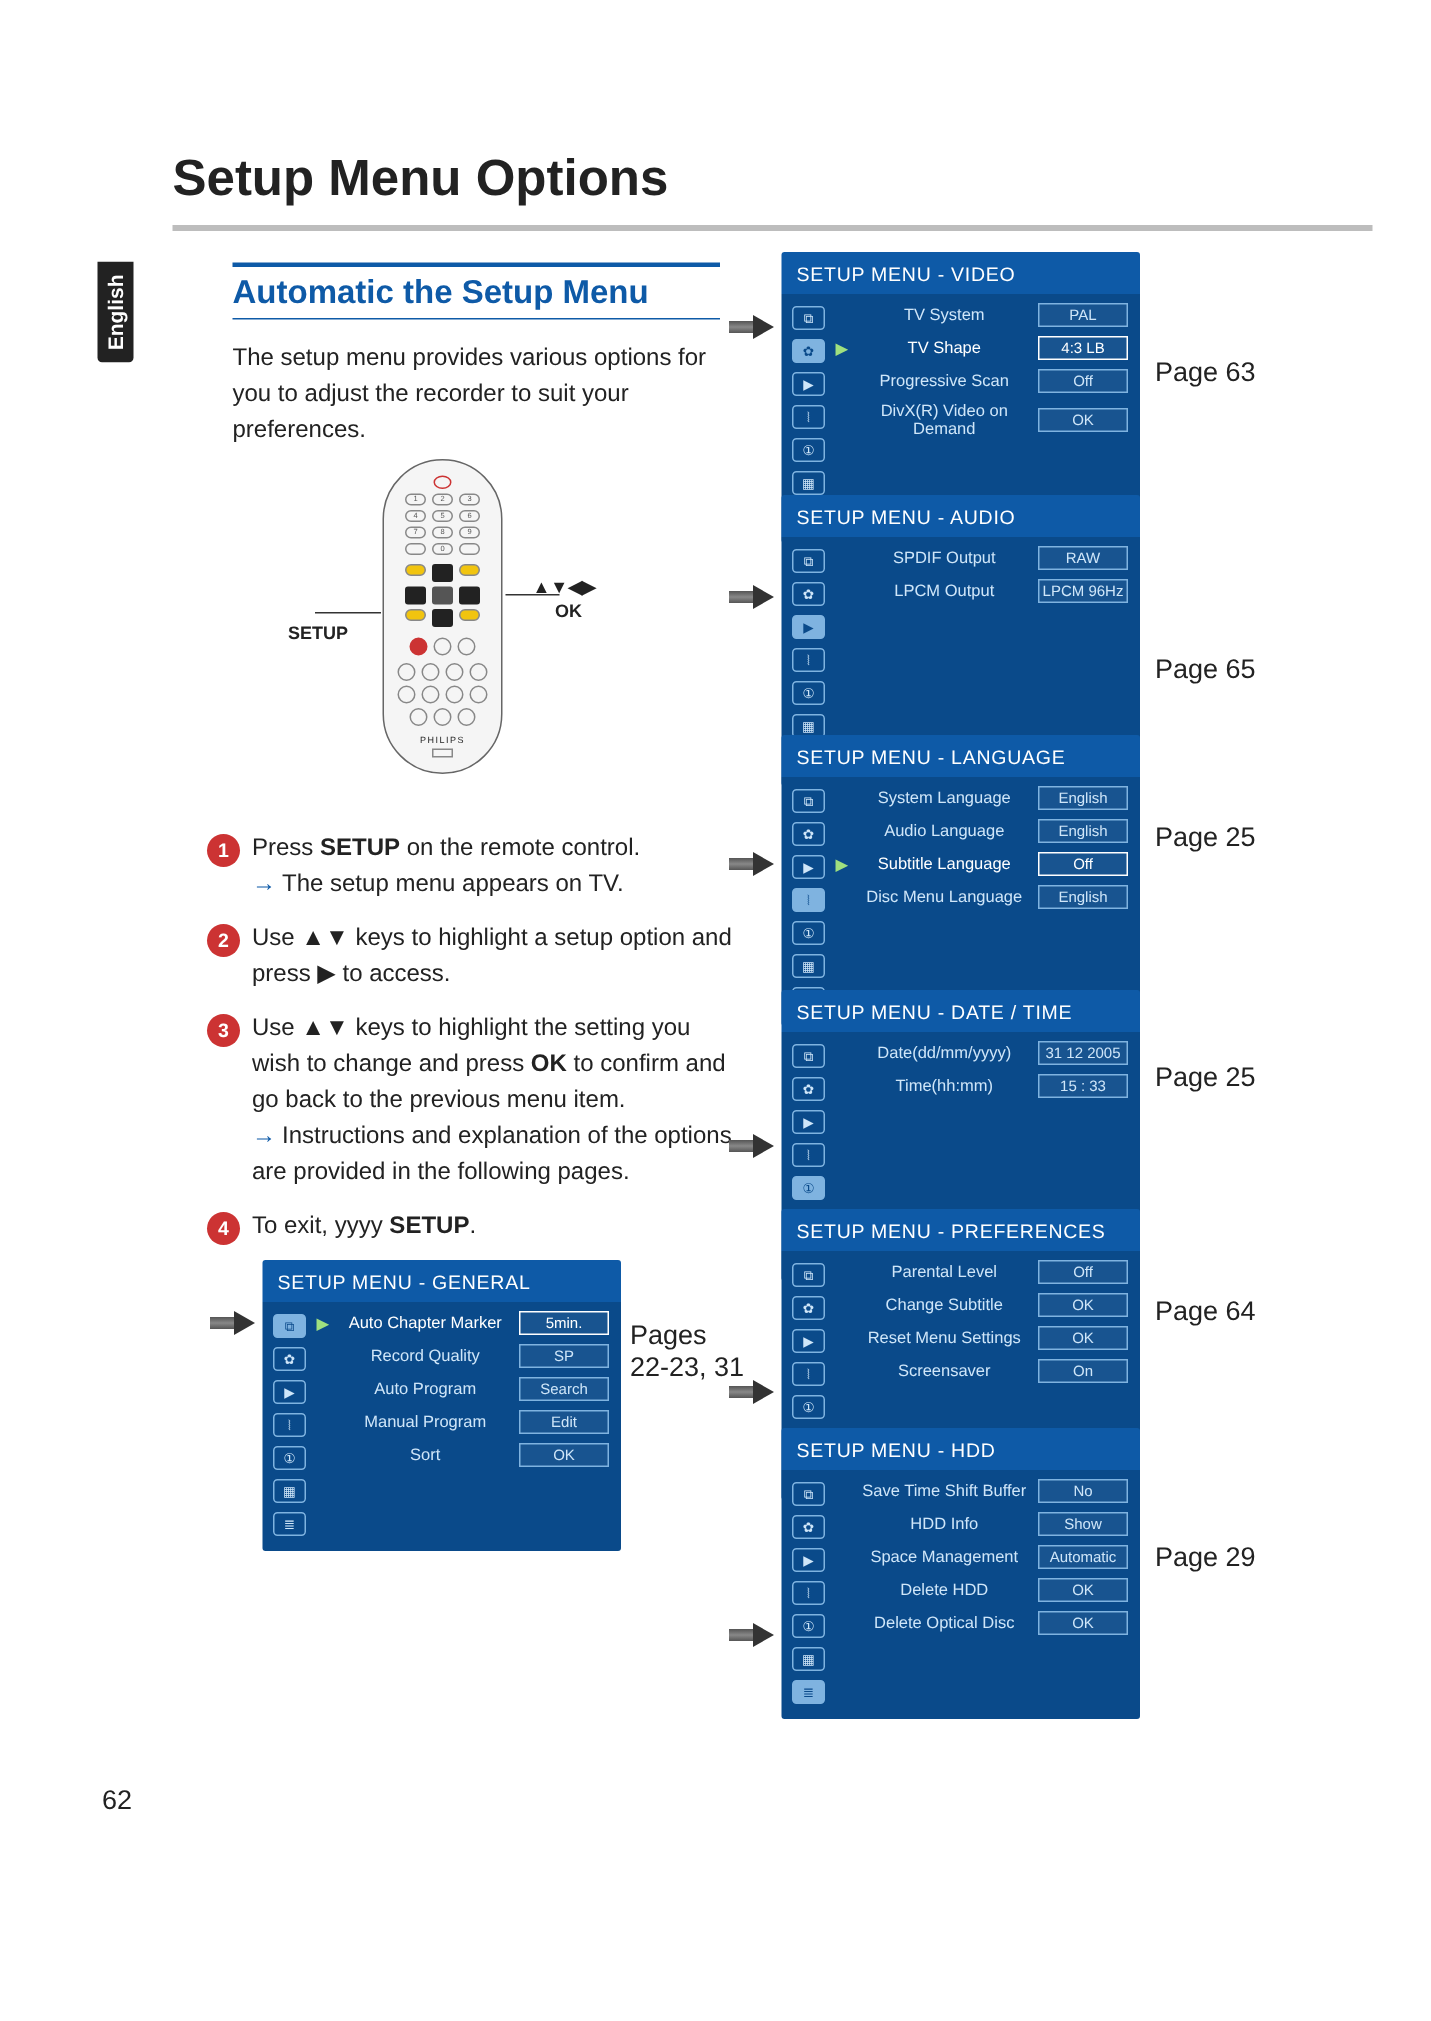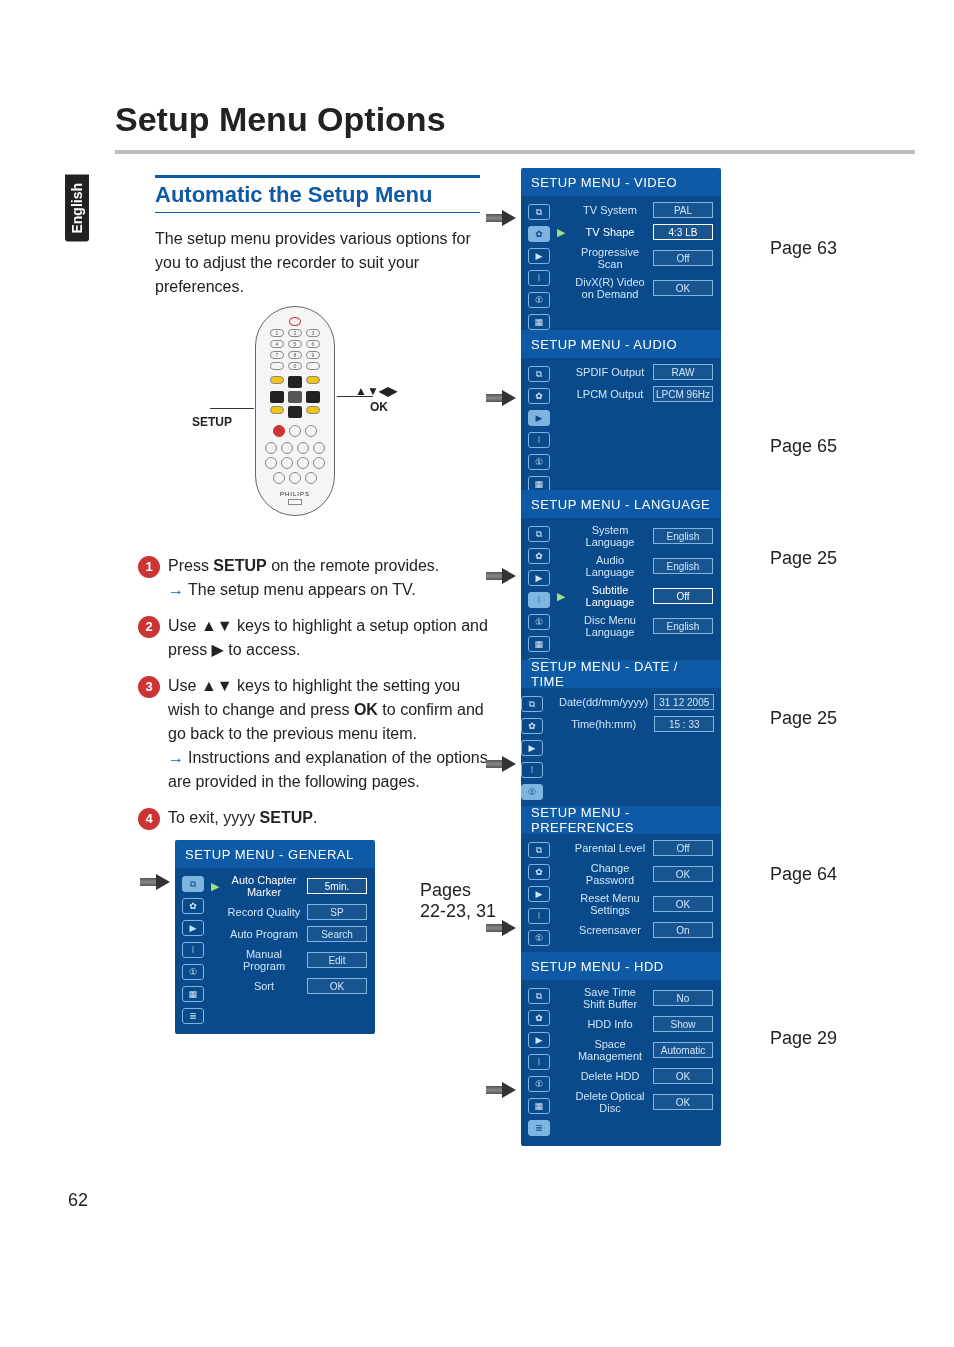--- a/index.html
+++ b/index.html
@@ -13,21 +13,21 @@
   .step-num { flex: 0 0 22px; height: 22px; border-radius: 50%; background: #c33; color: #fff; font-size: 13px; font-weight: bold; display: flex; align-items: center; justify-content: center; margin-right: 8px; margin-top: 2px; }
   .step-body { flex: 1; }
   .arrow-sub { color: #0e5aa7; font-weight: bold; margin-right: 4px; }
   .remote-img { position: absolute; width: 170px; height: 220px; }
   .remote-body { width: 80px; height: 210px; border: 1px solid #666; border-radius: 40px; background: #f5f5f5; position: absolute; left: 45px; top: 0; display: flex; flex-direction: column; align-items: center; padding: 10px 4px; }
   .remote-btns-row { display: flex; gap: 4px; margin-bottom: 3px; }
   .rbtn { width: 14px; height: 8px; border: 0.5px solid #888; border-radius: 4px; font-size: 5px; display:flex; align-items:center; justify-content:center; color:#555;}
   .rbtn-sq { width: 14px; height: 12px; background: #222; border-radius: 2px; }
   .rbtn-circ { width: 12px; height: 12px; border: 0.5px solid #888; border-radius: 50%; }
   .remote-label { position: absolute; font-size: 12px; font-weight: bold; }
-  .menu-card { background: linear-gradient(#0e5aa7 0 28px, #0a4a8a 28px); color: #fff; width: 200px; font-size: 11px; border-radius: 2px; }
+  .menu-card { background: linear-gradient(#0e5aa7 0 28px, #0a4a8a 28px); color: #fff; width: 239px; font-size: 11px; border-radius: 2px; }
   .menu-title-bar { height: 28px; display: flex; align-items: center; padding: 0 10px; font-size: 13px; letter-spacing: 0.5px; }
   .menu-body { display: flex; padding: 6px 0 10px 0; }
   .menu-icon-col { width: 36px; display: flex; flex-direction: column; align-items: center; gap: 6px; padding-top: 2px; }
   .menu-icon { width: 22px; height: 16px; border: 1px solid #7fb3e0; border-radius: 3px; display:flex; align-items:center; justify-content:center; font-size:9px; color:#cfe6f9;}
   .menu-icon.sel { background: #7fb3e0; color:#0a4a8a; }
   .menu-rows { flex: 1; display: flex; flex-direction: column; gap: 6px; padding-right: 8px; }
   .menu-row { display: flex; align-items: center; gap: 6px; }
   .menu-row .ptr { width: 10px; color: #9fe07f; font-size: 11px; }
   .menu-row .lbl { flex: 1; color: #cfe6f9; font-size: 11px; text-align: center; }
   .menu-row .val { width: 60px; height: 16px; border: 1px solid #7fb3e0; background: rgba(255,255,255,0.06); display: flex; align-items: center; justify-content: center; font-size: 10px; color: #cfe6f9; }
@@ -120,21 +120,21 @@
   <span class="remote-label" style="left:-18px; top:109px;">SETUP</span>
   <div style="position:absolute; left:127px; top:90px; width:36px; border-top:1px solid #333;"></div>
   <span class="remote-label" style="left:145px; top:78px; font-size:12px;">▲▼◀▶</span>
   <span class="remote-label" style="left:160px; top:94px;">OK</span>
 </div>
 
 <div style="position:absolute; left:138px; top:554px;">
   <div class="step">
     <div class="step-num">1</div>
     <div class="step-body">
-      <span>Press </span><b>SETUP</b><span> on the remote provides.</span><br>
+      <span>Press </span><b>SETUP</b><span> on the remote control.</span><br>
       <span class="arrow-sub">→</span><span>The setup menu appears on TV.</span>
     </div>
   </div>
   <div class="step">
     <div class="step-num">2</div>
     <div class="step-body">Use ▲▼ keys to highlight a setup option and press ▶ to access.</div>
   </div>
   <div class="step">
     <div class="step-num">3</div>
     <div class="step-body">
@@ -355,21 +355,21 @@
           <div class="menu-icon">≣</div>
         </div>
         <div class="menu-rows">
           <div class="menu-row">
             <div class="ptr"></div>
             <div class="lbl">Parental Level</div>
             <div class="val">Off</div>
           </div>
           <div class="menu-row">
             <div class="ptr"></div>
-            <div class="lbl">Change Password</div>
+            <div class="lbl">Change Subtitle</div>
             <div class="val">OK</div>
           </div>
           <div class="menu-row">
             <div class="ptr"></div>
             <div class="lbl">Reset Menu Settings</div>
             <div class="val">OK</div>
           </div>
           <div class="menu-row">
             <div class="ptr"></div>
             <div class="lbl">Screensaver</div>

